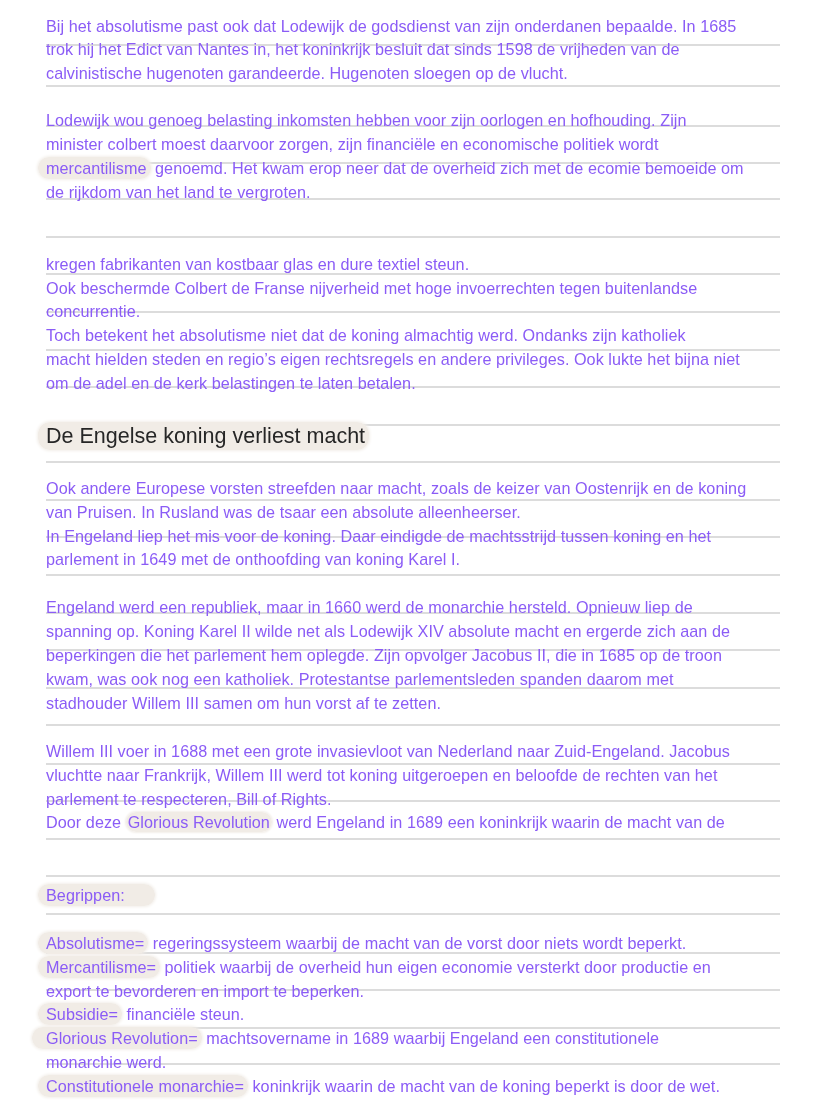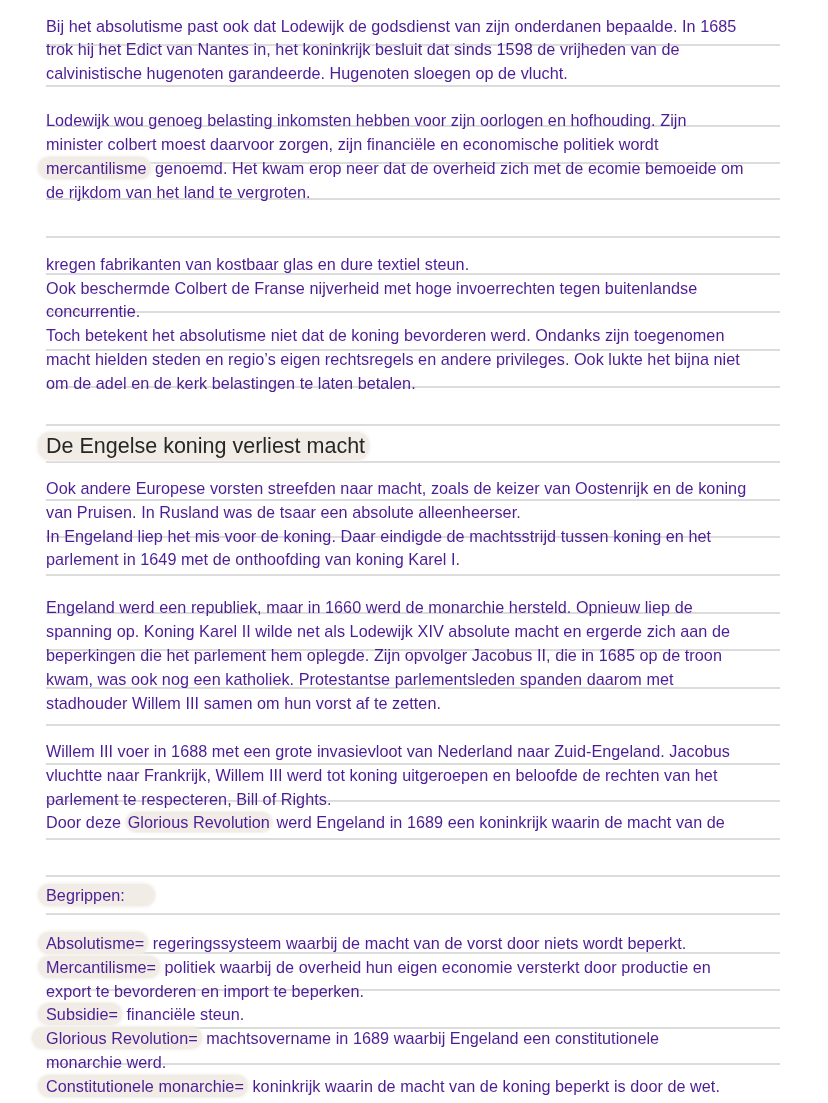--- a/index.html
+++ b/index.html
@@ -9,21 +9,21 @@
     color: #2a2a2a;
   }
   .page { position: absolute; left: 0; top: 0; width: 828px; height: 1103px; }
   .rule {
     position: absolute; left: 46px; width: 734px; height: 1.5px;
     background: #dcdcdc;
   }
   .line {
     position: absolute; left: 46px; white-space: nowrap;
     font-size: 16.2px; line-height: 22px; letter-spacing: 0.05px;
-    color: #4c1d95;
+    color: #8b5cf6;
   }
   .heading {
     position: absolute; left: 46px; white-space: nowrap;
     font-size: 21.5px; line-height: 28px; color: #262626;
   }
   .hl {
     background: #f1ece6;
     border-radius: 12px;
     padding: 2px 4px 2px 8px;
     margin-left: -8px;
@@ -77,25 +77,25 @@
   <div class="line" style="top:109px">Lodewijk wou genoeg belasting inkomsten hebben voor zijn oorlogen en hofhouding. Zijn</div>
   <div class="line" style="top:157px">
     <span class="hl">mercantilisme</span><span> genoemd. Het kwam erop neer dat de overheid zich met de ecomie bemoeide om</span>
   </div>
   <div class="line" style="top:133px">minister colbert moest daarvoor zorgen, zijn financiële en economische politiek wordt</div>
   <div class="line" style="top:181px">de rijkdom van het land te vergroten.</div>
 
   <div class="line" style="top:253px">kregen fabrikanten van kostbaar glas en dure textiel steun.</div>
   <div class="line" style="top:277px">Ook beschermde Colbert de Franse nijverheid met hoge invoerrechten tegen buitenlandse</div>
   <div class="line" style="top:300px">concurrentie.</div>
-  <div class="line" style="top:324px">Toch betekent het absolutisme niet dat de koning bevorderen werd. Ondanks zijn toegenomen</div>
+  <div class="line" style="top:324px">Toch betekent het absolutisme niet dat de koning almachtig werd. Ondanks zijn katholiek</div>
   <div class="line" style="top:372px">om de adel en de kerk belastingen te laten betalen.</div>
   <div class="line" style="top:348px">macht hielden steden en regio’s eigen rechtsregels en andere privileges. Ook lukte het bijna niet</div>
 
-  <div class="heading" style="top:432px">
+  <div class="heading" style="top:422px">
     <span class="hl">De Engelse koning verliest macht</span>
   </div>
 
   <div class="line" style="top:477px">Ook andere Europese vorsten streefden naar macht, zoals de keizer van Oostenrijk en de koning</div>
   <div class="line" style="top:501px">van Pruisen. In Rusland was de tsaar een absolute alleenheerser.</div>
   <div class="line" style="top:525px">In Engeland liep het mis voor de koning. Daar eindigde de machtsstrijd tussen koning en het</div>
   <div class="line" style="top:548px">parlement in 1649 met de onthoofding van koning Karel I.</div>
 
   <div class="line" style="top:596px">Engeland werd een republiek, maar in 1660 werd de monarchie hersteld. Opnieuw liep de</div>
   <div class="line" style="top:620px">spanning op. Koning Karel II wilde net als Lodewijk XIV absolute macht en ergerde zich aan de</div>

